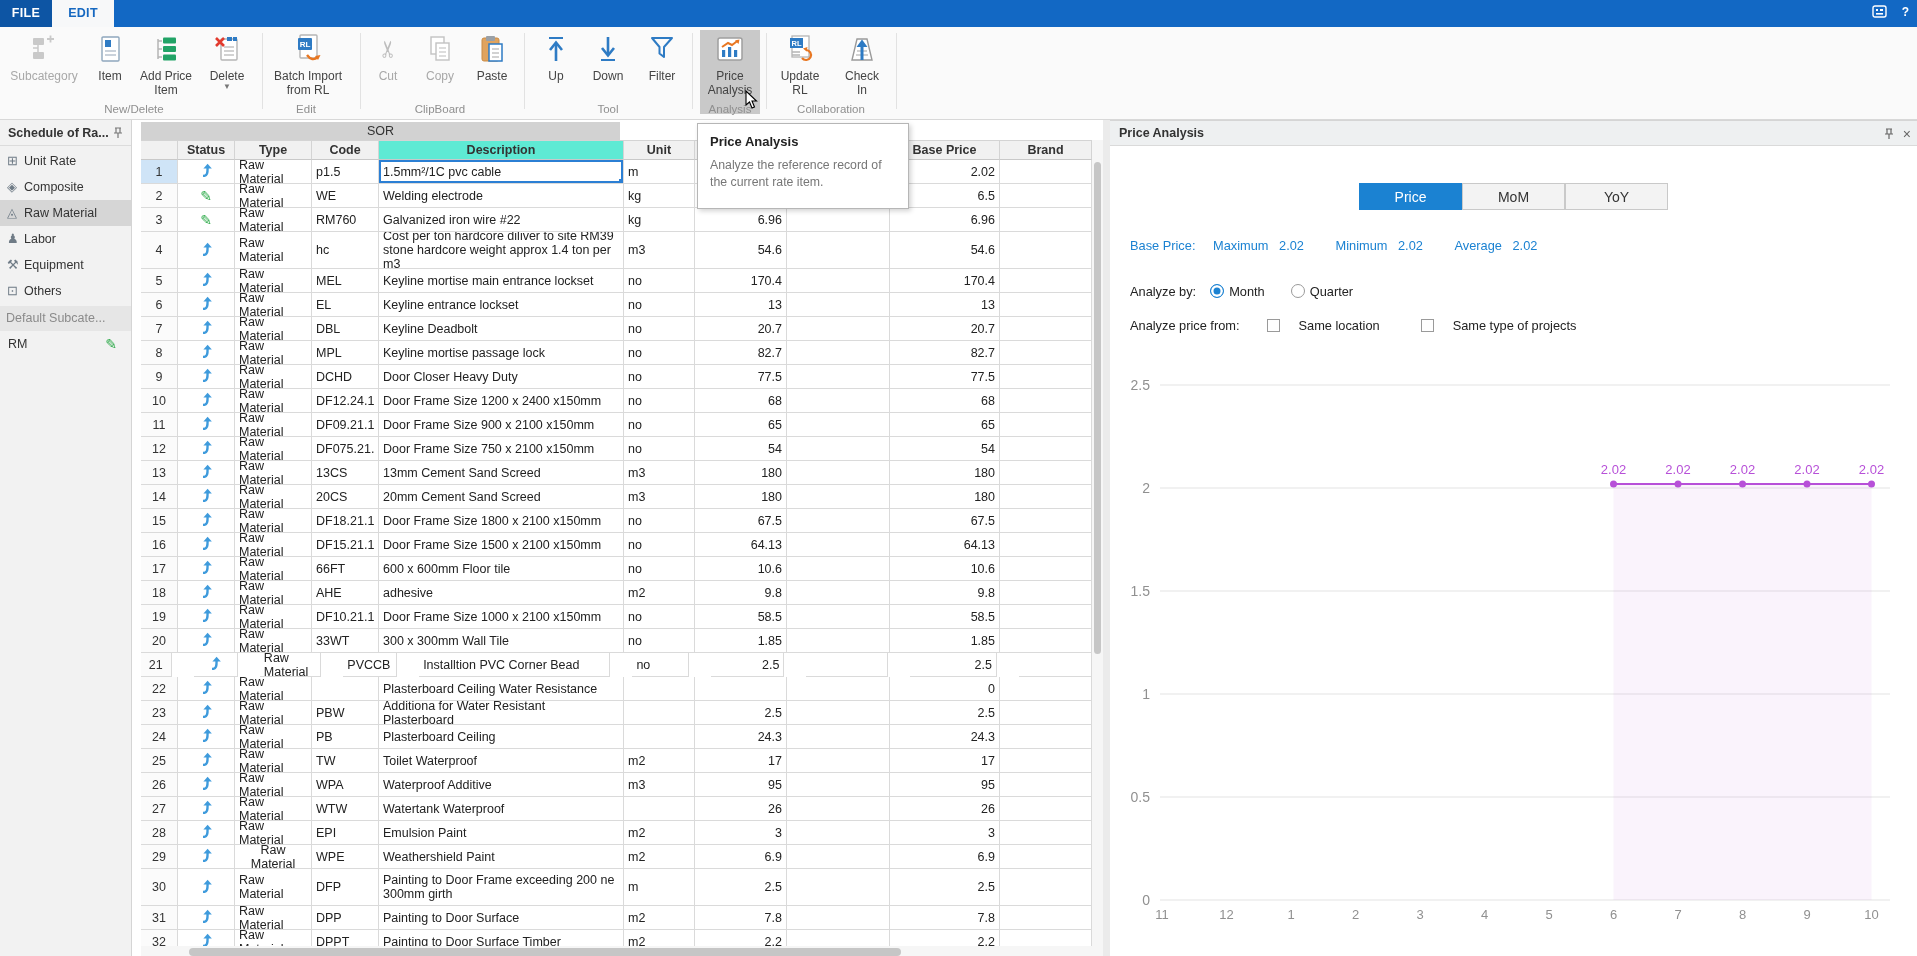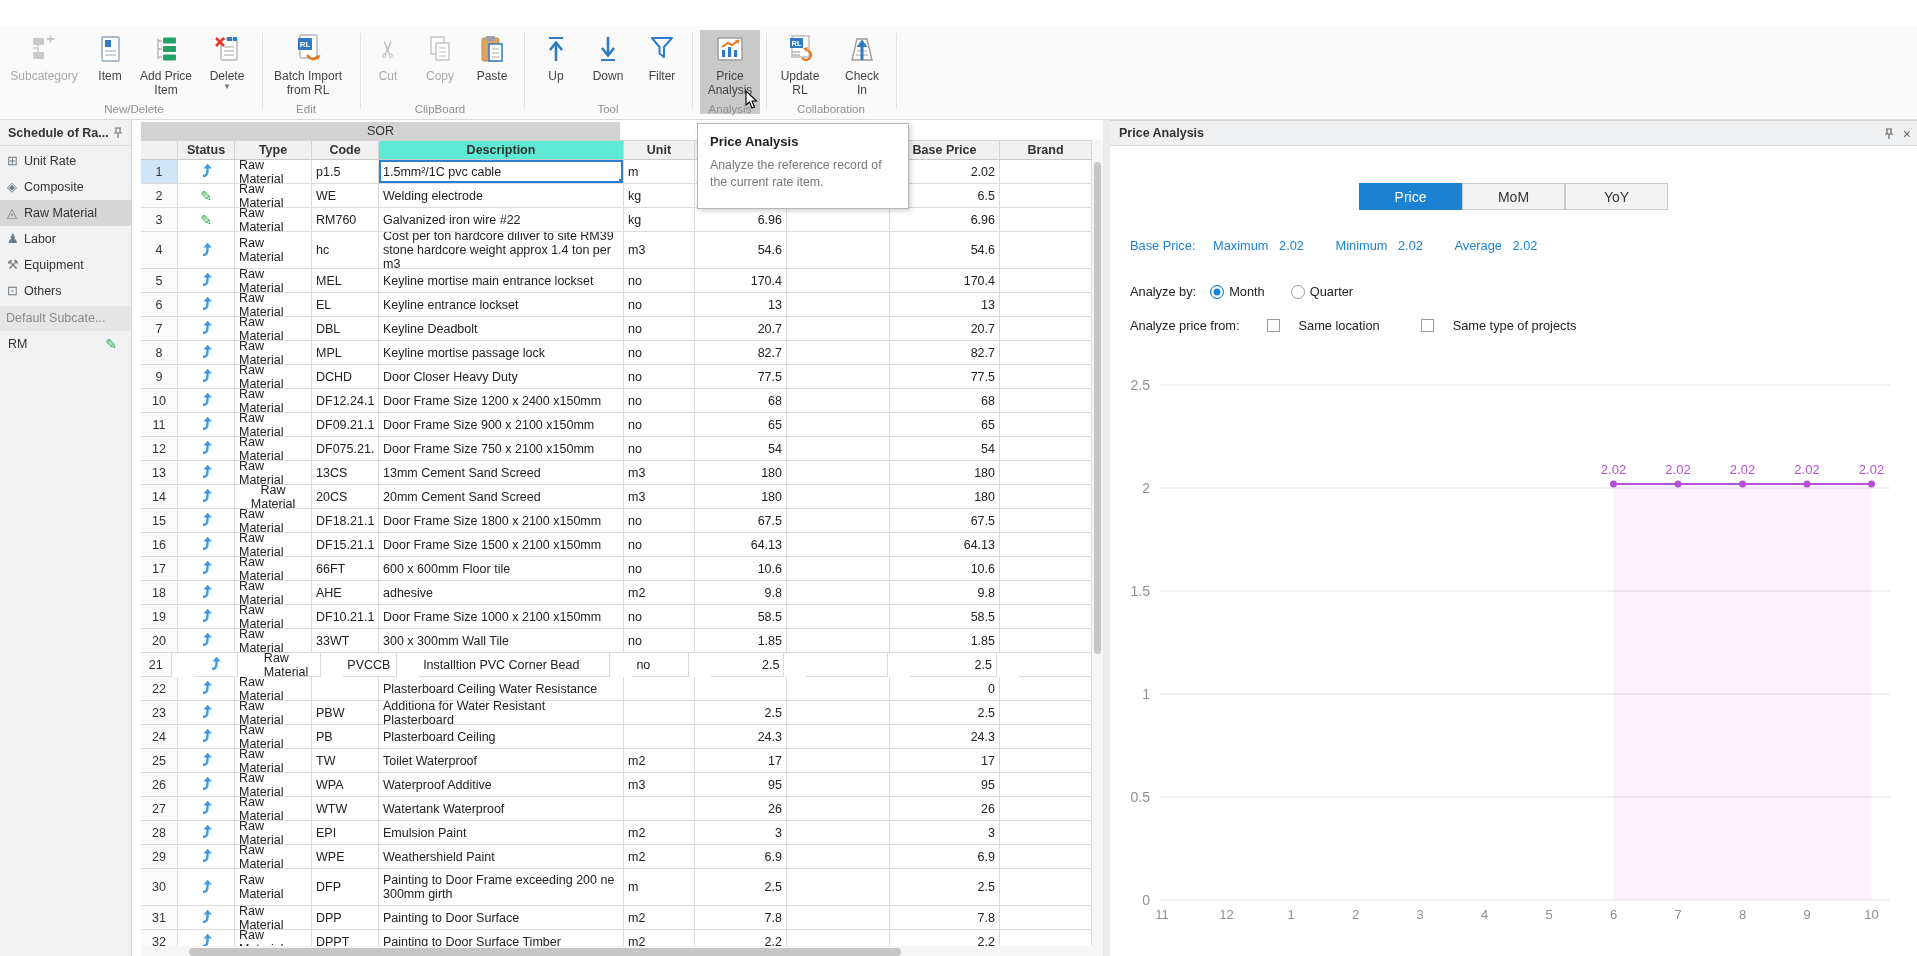--- a/index.html
+++ b/index.html
@@ -64,33 +64,46 @@
 
   
   #divider{position:absolute;left:1103px;top:120px;width:7px;height:836px;background:#ebebeb;}
   #panel{position:absolute;left:1110px;top:120px;width:807px;height:836px;background:#fff;border-top:1px solid #d5d5d5;}
   #p-head{position:absolute;left:0;top:0;width:100%;height:25px;background:#eef0f1;border-bottom:1px solid #dadada;font-size:12.5px;font-weight:bold;color:#333;line-height:25px;padding-left:9px;}
   #p-icons{position:absolute;right:6px;top:0;height:25px;display:flex;align-items:center;gap:8px;color:#666;}
   .tabbtn{position:absolute;top:62px;width:103px;height:27px;font-size:14px;text-align:center;line-height:27px;background:#f3f3f3;border:1px solid #c9c9c9;color:#333;cursor:default;}
   .tabbtn.on{background:#1b82d2;border-color:#1b82d2;color:#fff;}
   #stats{position:absolute;left:20px;top:117px;font-size:12.8px;color:#1b82d2;}
   #stats span{margin-right:0;}
-  #analyzeby{position:absolute;left:20px;top:163px;font-size:12.8px;color:#222;display:flex;align-items:center;}
+  #analyzeby{position:absolute;left:20px;top:163px;font-size:12.8px;color:#222;display:flex;align-items:flex-start;}
   #analyzefrom{position:absolute;left:20px;top:197px;font-size:12.8px;color:#222;display:flex;align-items:center;gap:13px;}
   .radio{display:inline-block;width:14px;height:14px;border-radius:50%;border:1px solid #9a9a9a;background:#fff;margin:0 5px 0 0;vertical-align:-3px;}
   .radio.on{border:1px solid #1b82d2;background:#1b82d2;box-shadow:inset 0 0 0 2.5px #fff;}
   .chk{display:inline-block;width:13px;height:13px;border:1px solid #9a9a9a;background:#fff;margin:0 6px 0 0;vertical-align:-2px;}
 
   .cursor{position:absolute;z-index:60;}
 </style>
 </head>
 <body>
 
 <div id="app">
 
+  <div id="topbar">
+    <div id="tab-file" class="tb-tab">FILE</div>
+    <div id="tab-edit" class="tb-tab">EDIT</div>
+    <div class="tb-right" style="right:30px;">
+      <svg width="15" height="13" viewBox="0 0 15 13">
+          <rect x="1" y="1" width="13" height="11" rx="2" fill="none" stroke="#fff" stroke-width="1.4"></rect>
+          <rect x="4" y="4" width="2" height="2" fill="#fff"></rect>
+          <rect x="8" y="4" width="3" height="2" fill="#fff"></rect>
+          <rect x="4" y="8" width="7" height="1.6" fill="#fff"></rect>
+        </svg>
+    </div>
+    <div class="tb-right" style="right:8px;font-weight:bold;">?</div>
+  </div>
 
   <div id="ribbon">
     <div class="rbtn disabled" style="left:6px;width:76px;">
       <span class="ric">
         <svg width="32" height="30" viewBox="0 0 32 30">
             <rect x="5" y="4" width="11" height="7" rx="1" fill="#c9c9c9"></rect>
             <rect x="5" y="18" width="11" height="7" rx="1" fill="#c9c9c9"></rect>
             <path d="M10 11 V21 M10 14 H5" stroke="#c9c9c9" stroke-width="1.5" fill="none"></path>
             <path d="M19 5 h7 M22.5 1.5 v7" stroke="#c9c9c9" stroke-width="1.8"></path>
           </svg>
@@ -496,21 +509,21 @@
           </div>
           <div class="td c2">Raw Material</div>
           <div class="td c3">13CS</div>
           <div class="td c4">13mm Cement Sand Screed</div>
           <div class="td c5">m3</div>
           <div class="td num c6">180</div>
           <div class="td c7"></div>
           <div class="td num c8">180</div>
           <div class="td c9"></div>
         </div>
-        <div class="trow" style="height: 24px; text-align: center;">
+        <div class="trow" style="height: 24px;">
           <div class="td gut c0">14</div>
           <div class="td ctr c1">
             <span><svg width="13" height="14" viewBox="0 0 13 14">
                 <path d="M3 13 C7.6 13 7.6 9.5 7.6 4.5" fill="none" stroke="#3f9bdc" stroke-width="2.4"></path>
                 <path d="M3.4 5.6 L7.6 0.8 L11.8 5.6 Z" fill="#3f9bdc"></path>
               </svg></span>
           </div>
           <div class="td c2">Raw Material</div>
           <div class="td c3">20CS</div>
           <div class="td c4">20mm Cement Sand Screed</div>
@@ -751,21 +764,21 @@
           </div>
           <div class="td c2">Raw Material</div>
           <div class="td c3">EPI</div>
           <div class="td c4">Emulsion Paint</div>
           <div class="td c5">m2</div>
           <div class="td num c6">3</div>
           <div class="td c7"></div>
           <div class="td num c8">3</div>
           <div class="td c9"></div>
         </div>
-        <div class="trow" style="height: 24px;">
+        <div class="trow" style="height: 24px; text-align: center;">
           <div class="td gut c0">29</div>
           <div class="td ctr c1">
             <span><svg width="13" height="14" viewBox="0 0 13 14">
                 <path d="M3 13 C7.6 13 7.6 9.5 7.6 4.5" fill="none" stroke="#3f9bdc" stroke-width="2.4"></path>
                 <path d="M3.4 5.6 L7.6 0.8 L11.8 5.6 Z" fill="#3f9bdc"></path>
               </svg></span>
           </div>
           <div class="td c2">Raw Material</div>
           <div class="td c3">WPE</div>
           <div class="td c4">Weathershield Paint</div>

